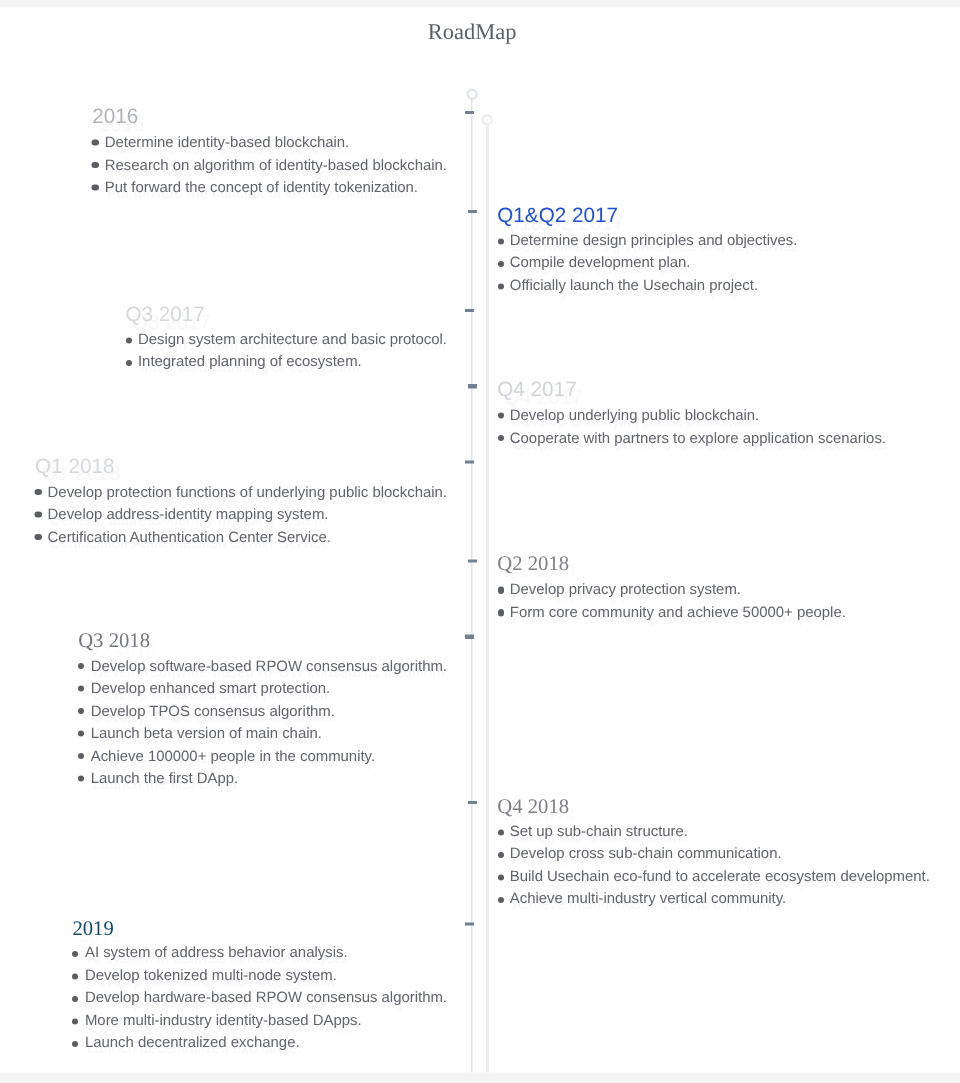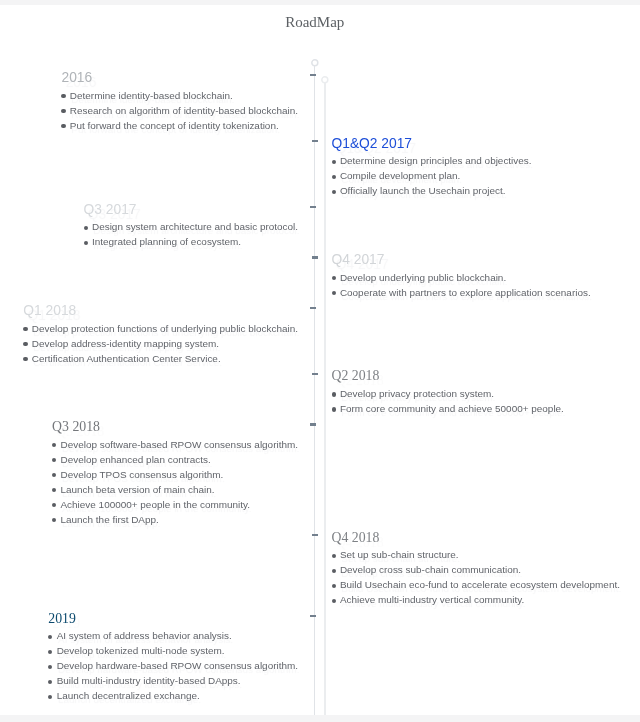--- a/index.html
+++ b/index.html
@@ -124,21 +124,21 @@
       <div class="head" style="color:#7e8185">Q2 2018</div>
       <ul class="items">
         <li><span class="bullet">•</span><span>Develop privacy protection system.</span></li>
         <li><span class="bullet">•</span><span>Form core community and achieve 50000+ people.</span></li>
       </ul>
     </div>
     <div class="sec left active" style="top:419.2px">
       <div class="head" style="color:#74777b">Q3 2018</div>
       <ul class="items">
         <li><span class="bullet">•</span><span>Develop software-based RPOW consensus algorithm.</span></li>
-        <li><span class="bullet">•</span><span>Develop enhanced plan contracts.</span></li>
+        <li><span class="bullet">•</span><span>Develop enhanced smart protection.</span></li>
         <li><span class="bullet">•</span><span>Develop TPOS consensus algorithm.</span></li>
         <li><span class="bullet">•</span><span>Launch beta version of main chain.</span></li>
         <li><span class="bullet">•</span><span>Achieve 100000+ people in the community.</span></li>
         <li><span class="bullet">•</span><span>Launch the first DApp.</span></li>
       </ul>
     </div>
     <div class="sec right active" style="top:529.8px">
       <div class="head" style="color:#7e8185">Q4 2018</div>
       <ul class="items">
         <li><span class="bullet">•</span><span>Set up sub-chain structure.</span></li>
@@ -146,18 +146,18 @@
         <li><span class="bullet">•</span><span>Build Usechain eco-fund to accelerate ecosystem development.</span></li>
         <li><span class="bullet">•</span><span>Achieve multi-industry vertical community.</span></li>
       </ul>
     </div>
     <div class="sec left active" style="top:610.6px">
       <div class="head" style="color:#0c4a6e">2019</div>
       <ul class="items">
         <li><span class="bullet">•</span><span>AI system of address behavior analysis.</span></li>
         <li><span class="bullet">•</span><span>Develop tokenized multi-node system.</span></li>
         <li><span class="bullet">•</span><span>Develop hardware-based RPOW consensus algorithm.</span></li>
-        <li><span class="bullet">•</span><span>Build multi-industry identity-based DApps.</span></li>
+        <li><span class="bullet">•</span><span>More multi-industry identity-based DApps.</span></li>
         <li><span class="bullet">•</span><span>Launch decentralized exchange.</span></li>
       </ul>
     </div>
   </div>
 </div>
 
 </body></html>

